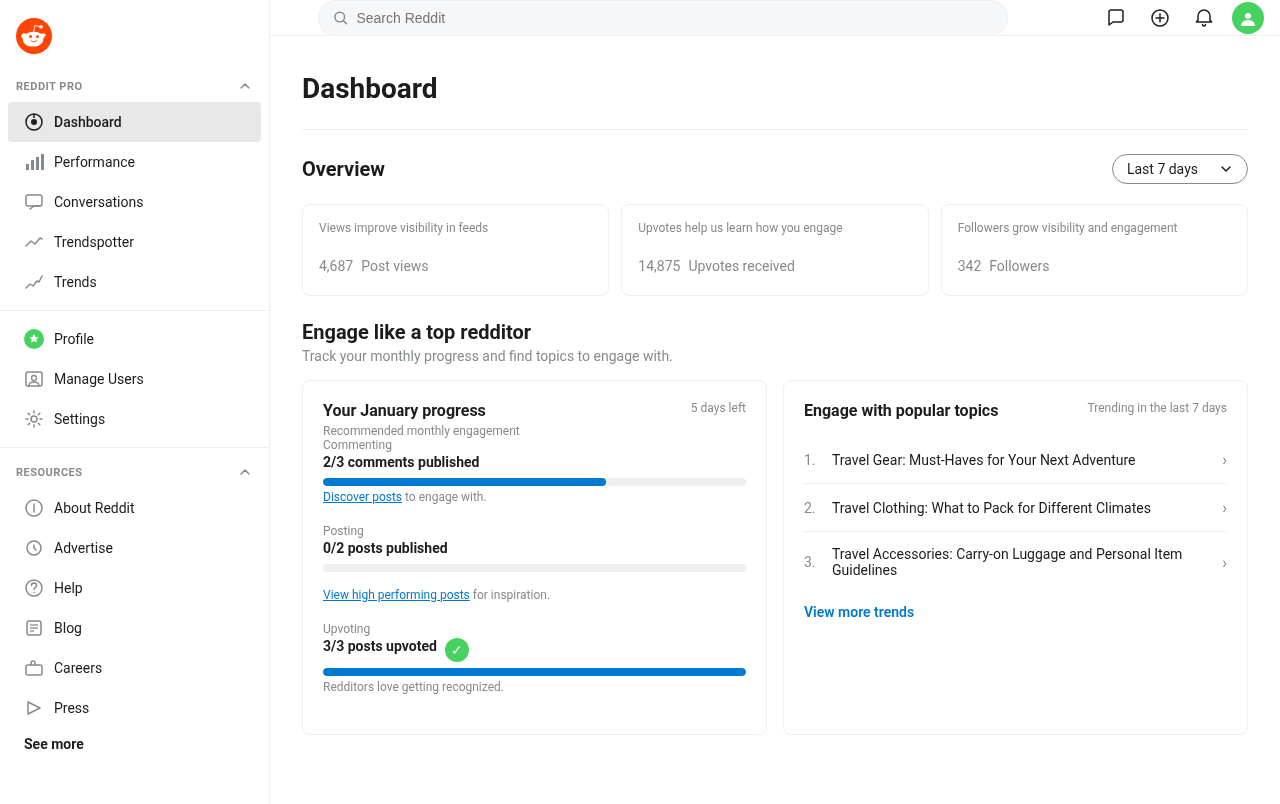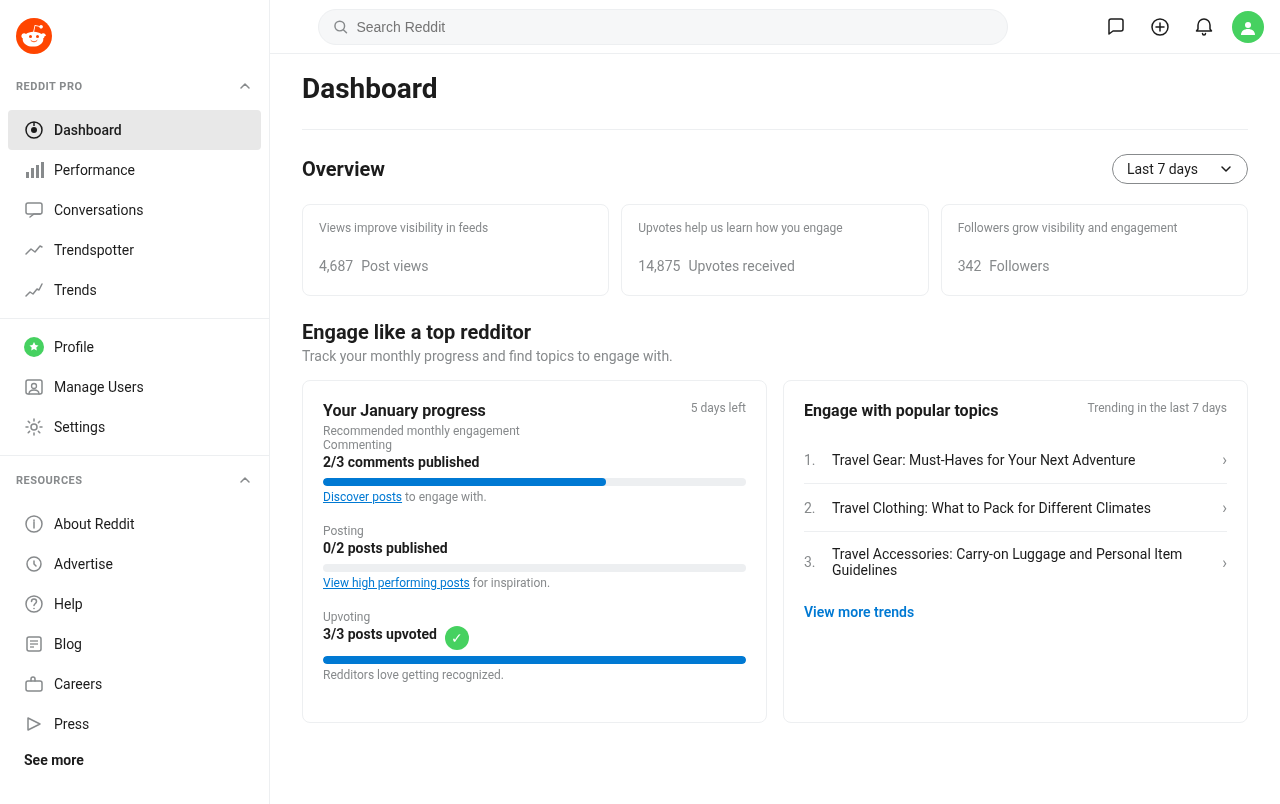--- a/index.html
+++ b/index.html
@@ -20,21 +20,21 @@
       display: flex;
       align-items: center;
       padding: 8px 16px 16px;
       gap: 6px;
     }
     .reddit-logo {
       width: 36px;
       height: 36px;
     }
     .section-label {
-      padding: 8px 16px 16px;
+      padding: 8px 16px 8px;
       font-size: 11px;
       font-weight: 700;
       color: #878a8c;
       letter-spacing: 0.5px;
       text-transform: uppercase;
       display: flex;
       align-items: center;
       justify-content: space-between;
     }
     .section-label svg { cursor: pointer; }
@@ -70,21 +70,21 @@
       background: #edeff1;
       margin-bottom: 24px;
     }
 
     
     .top-nav {
       position: fixed;
       top: 0;
       left: 270px;
       right: 0;
-      height: 54px;
+      height: 36px;
       background: #fff;
       border-bottom: 1px solid #edeff1;
       display: flex;
       align-items: center;
       padding: 0 16px;
       gap: 28px;
       z-index: 100;
     }
     .search-bar {
       flex: 1;
@@ -619,21 +619,21 @@
             <span class="progress-link">Discover posts</span><span class="progress-link-text"> to engage with.</span>
           </div>
         </div>
 
         <div class="progress-section">
           <div class="progress-section-label">Posting</div>
           <div class="progress-section-value">0/2 posts published</div>
           <div class="progress-bar-bg">
             <div class="progress-bar-fill" style="width:0%"></div>
           </div>
-          <div style="margin-top:4px; font-size:12px;">
+          <div style="margin-top:16px; font-size:12px;">
             <span class="progress-link">View high performing posts</span><span class="progress-link-text"> for inspiration.</span>
           </div>
         </div>
 
         <div class="progress-section">
           <div class="progress-section-label">Upvoting</div>
           <div class="progress-row">
             <div class="progress-section-value" style="margin-bottom:0;">3/3 posts upvoted</div>
             <div class="check-icon">✓</div>
           </div>

